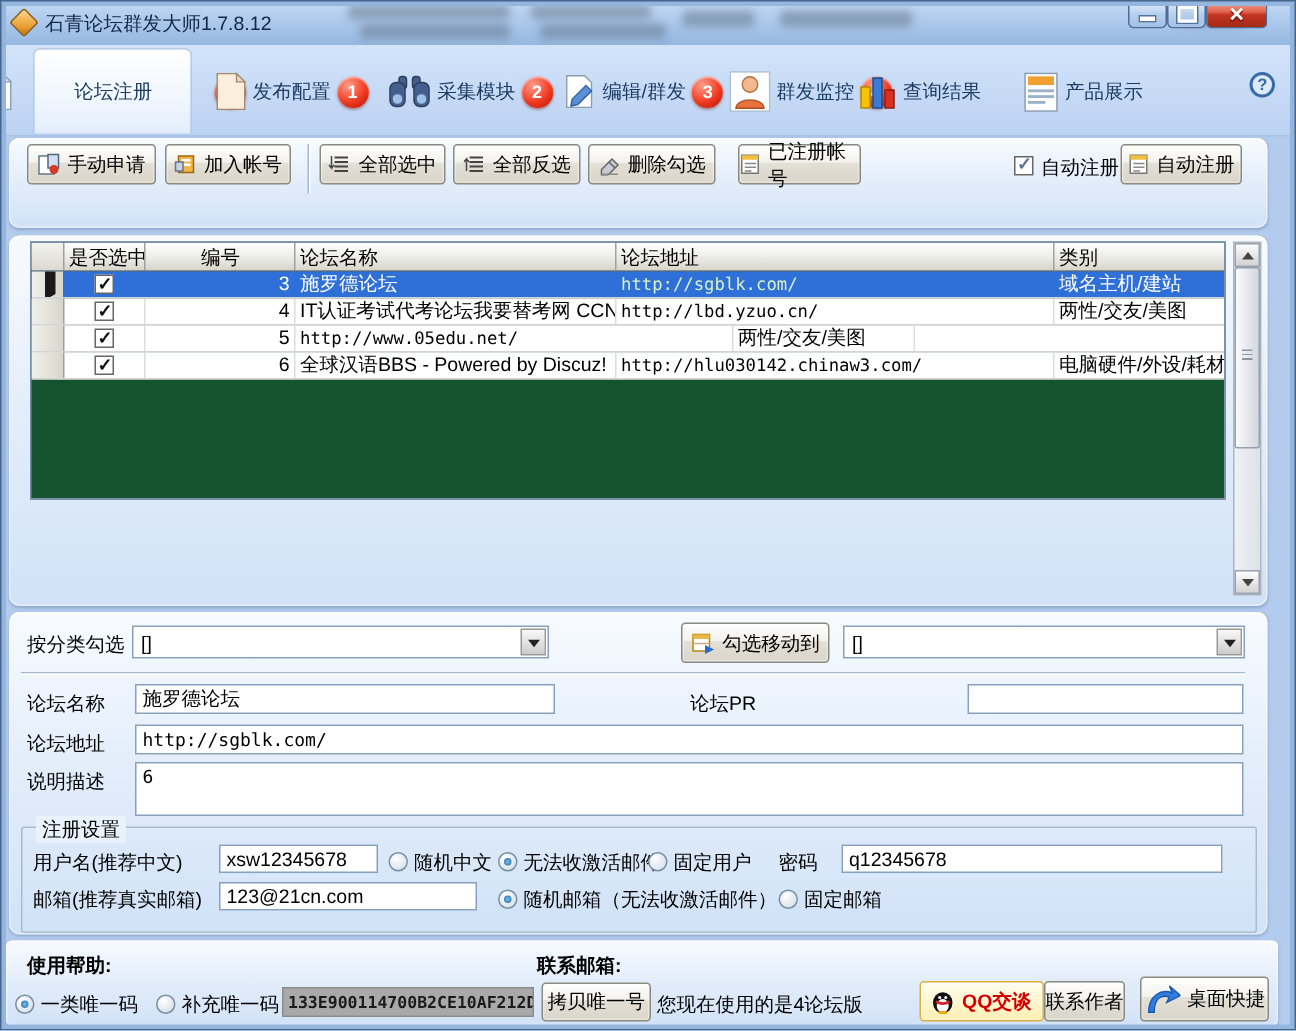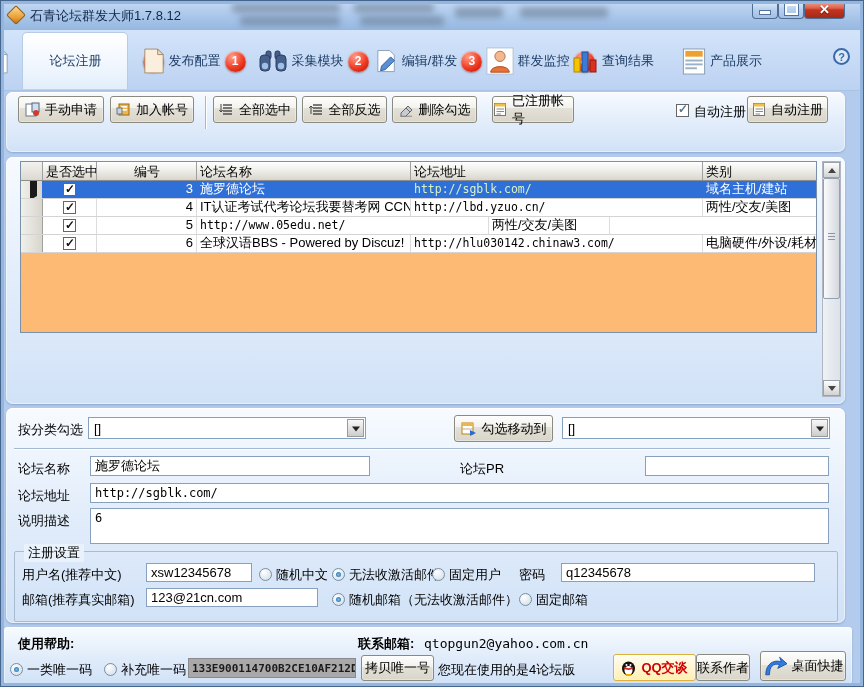--- a/index.html
+++ b/index.html
@@ -70,21 +70,21 @@
   .lab.b{font-weight:bold;}
   .rad{position:absolute;width:13px;height:13px;border-radius:50%;box-sizing:border-box;
       background:radial-gradient(circle at 35% 30%,#ffffff,#dde5ef 70%,#b9c5d5);border:1px solid #78909f;}
   .rad.on::after{content:"";position:absolute;left:3px;top:3px;width:5px;height:5px;border-radius:50%;
       background:radial-gradient(#7fc0e8,#14639e);}
   .cb{width:13px;height:13px;background:#fff;border:1px solid #666;box-sizing:border-box;
       position:relative;display:inline-block;}
   .cb.checked::after{content:"✓";position:absolute;left:1px;top:-3px;font-size:12px;font-weight:bold;color:#111;}
   .cb.gray.checked::after{color:#5c7690;}
   
-  .grid{position:absolute;left:20px;top:161px;width:797px;height:172px;background:#fdba74;
+  .grid{position:absolute;left:20px;top:161px;width:797px;height:172px;background:#14532d;
       border:1px solid #7a8fa8;box-sizing:border-box;overflow:hidden;}
   .ghead{display:flex;height:18px;background:linear-gradient(180deg,#ffffff,#ebebe6 55%,#d8d5cc);
       border-bottom:1px solid #8c8c8c;}
   .th{box-sizing:border-box;border-right:1px solid #a0a0a0;padding:1px 3px;font-size:13px;white-space:nowrap;overflow:hidden;}
   .trow{display:flex;height:17px;border-bottom:1px solid #d4d4d4;background:#fff;}
   .td{box-sizing:border-box;border-right:1px solid #dcdcdc;padding:0 3px;line-height:16px;
       font-size:13px;white-space:nowrap;overflow:hidden;}
   .td.url{font-family:"DejaVu Sans Mono",monospace;font-size:11.5px;}
   .w-sel{width:22px;flex:0 0 22px;background:linear-gradient(180deg,#f2f2ee,#dcd9d0);border-right:1px solid #a0a0a0;}
   .trow .w-sel{background:linear-gradient(90deg,#f0f0ec,#d8d5cc);}
@@ -390,21 +390,20 @@
   <span class="lab" style="left:22px;top:591px;">邮箱(推荐真实邮箱)</span>
   <input class="input" style="left: 146px; top: 588px; width: 172px; height: 19px;" value="123@21cn.com">
   <span class="rad on" style="left:332px;top:593px;"></span>
   <span class="lab" style="left:349px;top:591px;">随机邮箱（无法收激活邮件）</span>
   <span class="rad" style="left:519px;top:593px;"></span>
   <span class="lab" style="left:536px;top:591px;">固定邮箱</span>
 
   <div class="panel" style="left:4px;top:627px;width:848px;height:57px;border-radius:4px;"></div>
   <span class="lab b" style="left:18px;top:635px;">使用帮助:</span>
   <span class="lab b" style="left:358px;top:635px;">联系邮箱:</span>
-  <span class="lab mono" style="left:424px;top:636px;">qtopgun2@yahoo.com.cn</span>
 
   <span class="rad on" style="left:10px;top:663px;"></span>
   <span class="lab" style="left:27px;top:661px;">一类唯一码</span>
   <span class="rad" style="left:104px;top:663px;"></span>
   <span class="lab" style="left:121px;top:661px;">补充唯一码</span>
   <div class="code" style="left:188px;top:658px;width:168px;height:20px;">133E900114700B2CE10AF212DE3</div>
   <div class="btn3d" style="left:361px;top:655px;width:73px;height:26px;">
     <span>拷贝唯一号</span>
   </div>
   <span class="lab" style="left:438px;top:661px;">您现在使用的是4论坛版</span>

